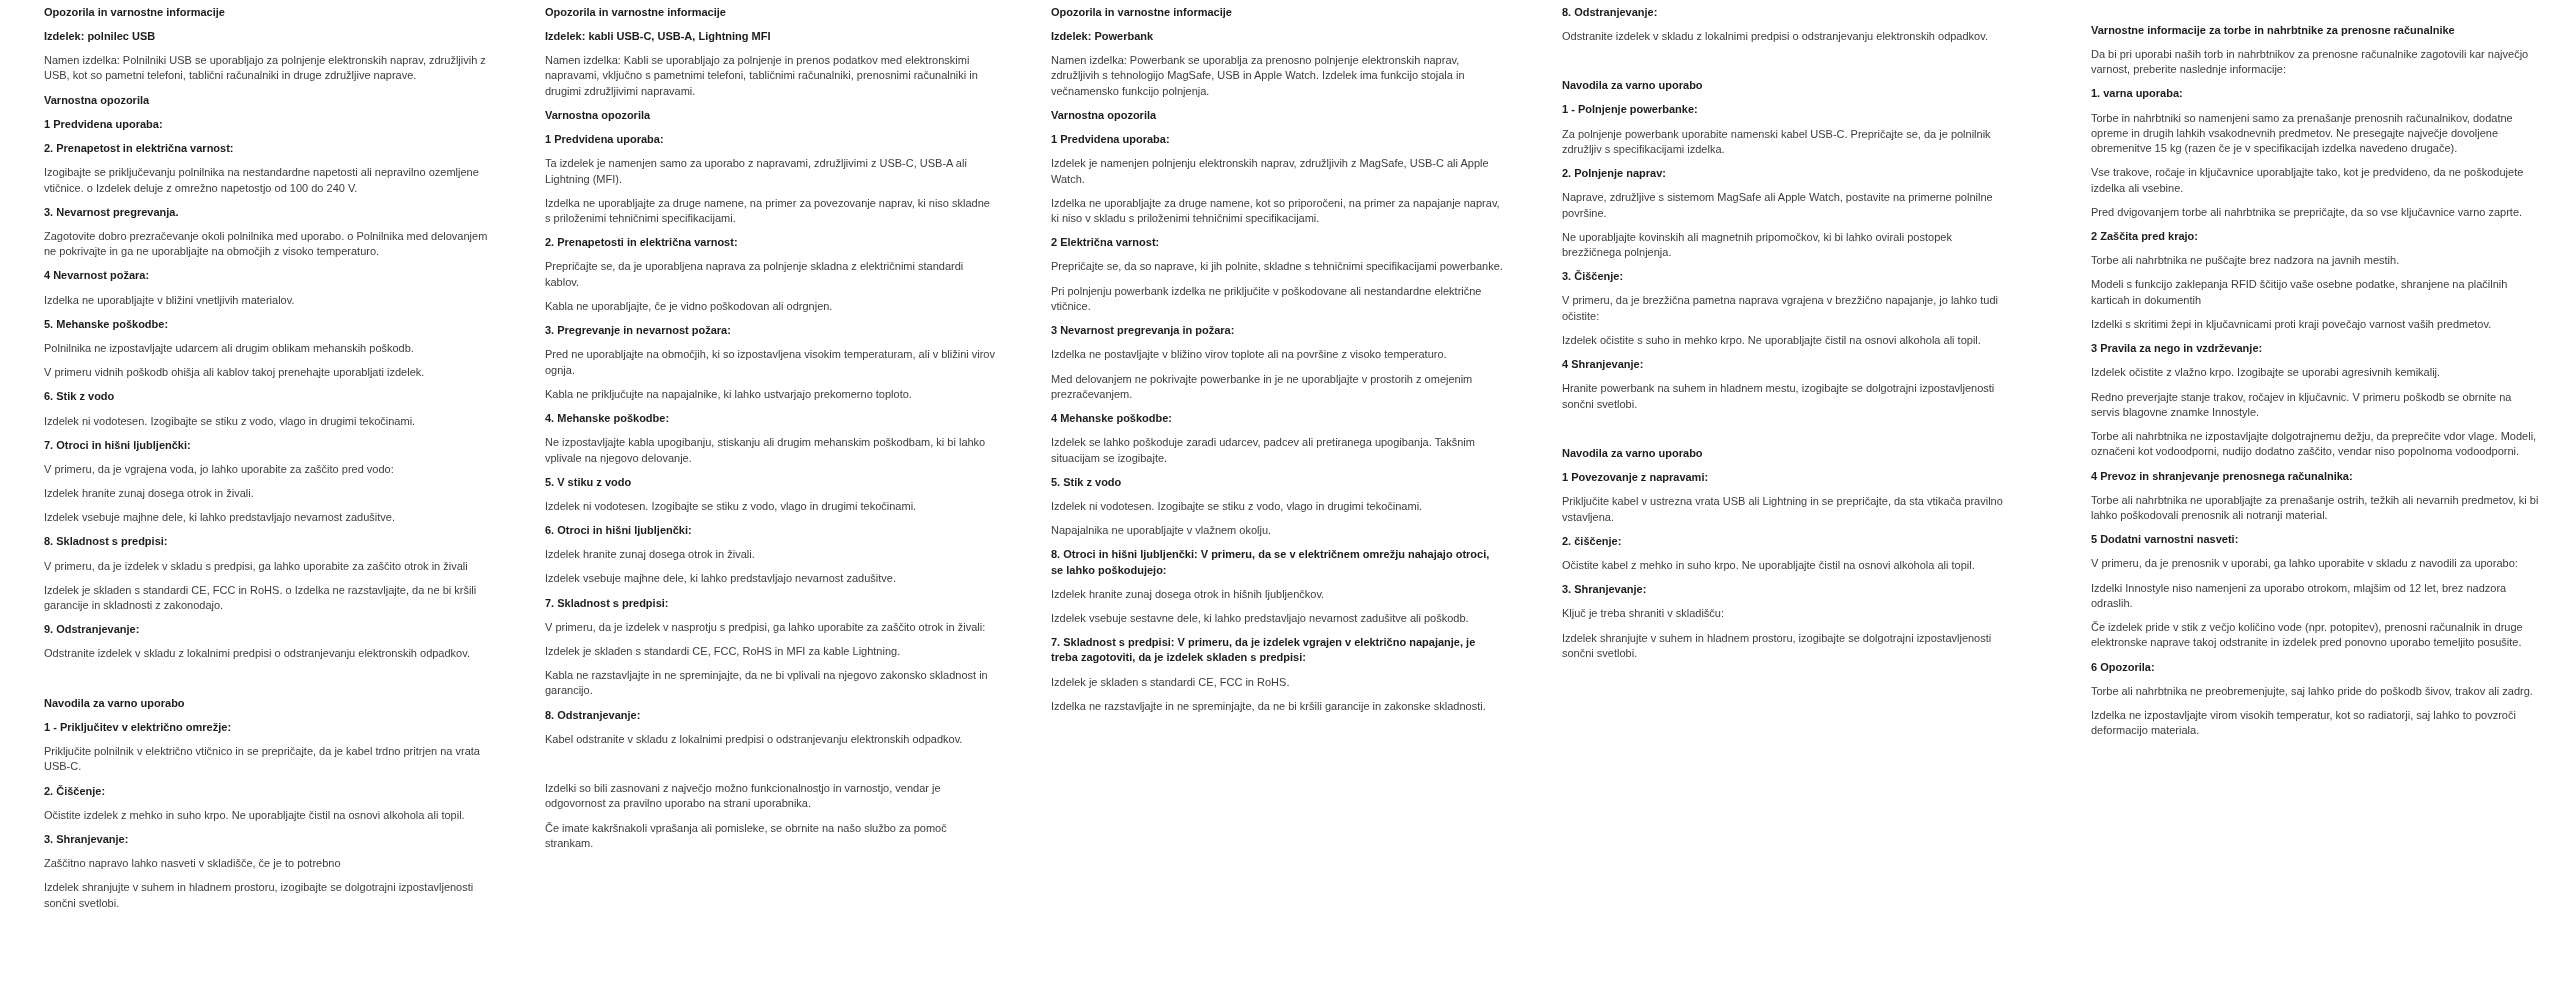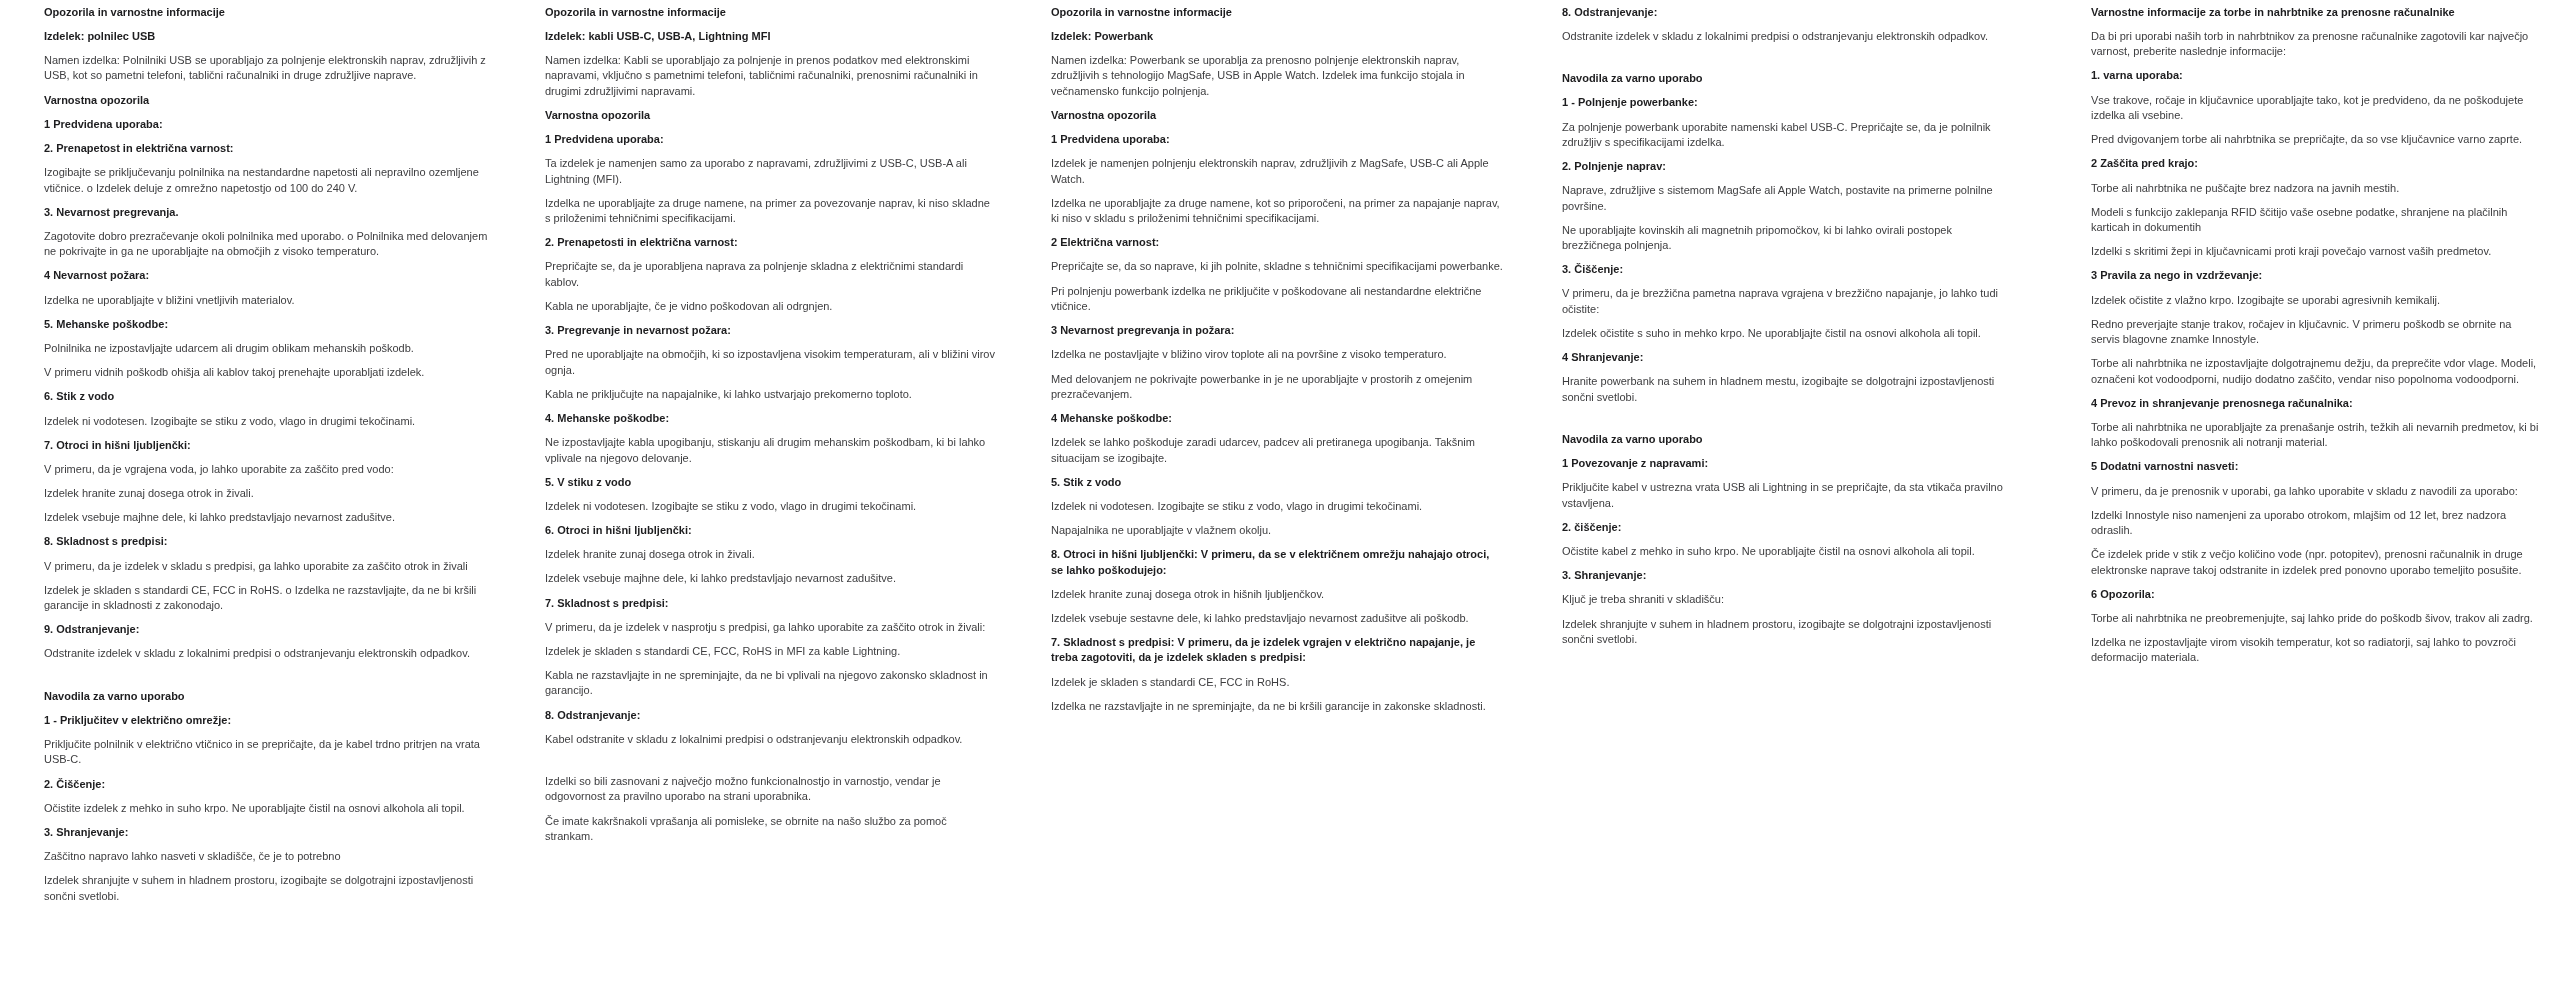--- a/index.html
+++ b/index.html
@@ -32,27 +32,27 @@
     margin: 0 0 8.9px 0;
   }
   .bd {
     font-size: 11px;
     font-weight: 400;
     color: #3d3d3f;
     line-height: 15.3px;
     margin: 0 0 8.9px 0;
   }
   .gap {
-    margin-top: 27px;
+    margin-top: 34px;
   }
   .col-1 { left: 44px;  }
   .col-2 { left: 545px; }
   .col-3 { left: 1051px; }
   .col-4 { left: 1562px; }
-  .col-5 { left: 2091px; }
+  .col-5 { left: 2091px; margin-top: 18px; }
 </style>
 </head>
 <body>
 
 <div class="doc">
   <section class="col col-1">
       <h3 class="hd">Opozorila in varnostne informacije</h3>
       <h3 class="hd">Izdelek: polnilec USB</h3>
       <p class="bd">Namen izdelka: Polnilniki USB se uporabljajo za polnjenje elektronskih naprav, združljivih z USB, kot so pametni telefoni, tablični računalniki in druge združljive naprave.</p>
       <h3 class="hd">Varnostna opozorila</h3>
@@ -162,20 +162,21 @@
       <h3 class="hd">2. čiščenje:</h3>
       <p class="bd">Očistite kabel z mehko in suho krpo. Ne uporabljajte čistil na osnovi alkohola ali topil.</p>
       <h3 class="hd">3. Shranjevanje:</h3>
       <p class="bd">Ključ je treba shraniti v skladišču:</p>
       <p class="bd">Izdelek shranjujte v suhem in hladnem prostoru, izogibajte se dolgotrajni izpostavljenosti sončni svetlobi.</p>
     </section>
   <section class="col col-5">
       <h3 class="hd">Varnostne informacije za torbe in nahrbtnike za prenosne računalnike</h3>
       <p class="bd">Da bi pri uporabi naših torb in nahrbtnikov za prenosne računalnike zagotovili kar največjo varnost, preberite naslednje informacije:</p>
       <h3 class="hd">1. varna uporaba:</h3>
+      <p class="bd">Torbe in nahrbtniki so namenjeni samo za prenašanje prenosnih računalnikov, dodatne opreme in drugih lahkih vsakodnevnih predmetov. Ne presegajte največje dovoljene obremenitve 15 kg (razen če je v specifikacijah izdelka navedeno drugače).</p>
       <p class="bd">Vse trakove, ročaje in ključavnice uporabljajte tako, kot je predvideno, da ne poškodujete izdelka ali vsebine.</p>
       <p class="bd">Pred dvigovanjem torbe ali nahrbtnika se prepričajte, da so vse ključavnice varno zaprte.</p>
       <h3 class="hd">2 Zaščita pred krajo:</h3>
       <p class="bd">Torbe ali nahrbtnika ne puščajte brez nadzora na javnih mestih.</p>
       <p class="bd">Modeli s funkcijo zaklepanja RFID ščitijo vaše osebne podatke, shranjene na plačilnih karticah in dokumentih</p>
       <p class="bd">Izdelki s skritimi žepi in ključavnicami proti kraji povečajo varnost vaših predmetov.</p>
       <h3 class="hd">3 Pravila za nego in vzdrževanje:</h3>
       <p class="bd">Izdelek očistite z vlažno krpo. Izogibajte se uporabi agresivnih kemikalij.</p>
       <p class="bd">Redno preverjajte stanje trakov, ročajev in ključavnic. V primeru poškodb se obrnite na servis blagovne znamke Innostyle.</p>
       <p class="bd">Torbe ali nahrbtnika ne izpostavljajte dolgotrajnemu dežju, da preprečite vdor vlage. Modeli, označeni kot vodoodporni, nudijo dodatno zaščito, vendar niso popolnoma vodoodporni.</p>

